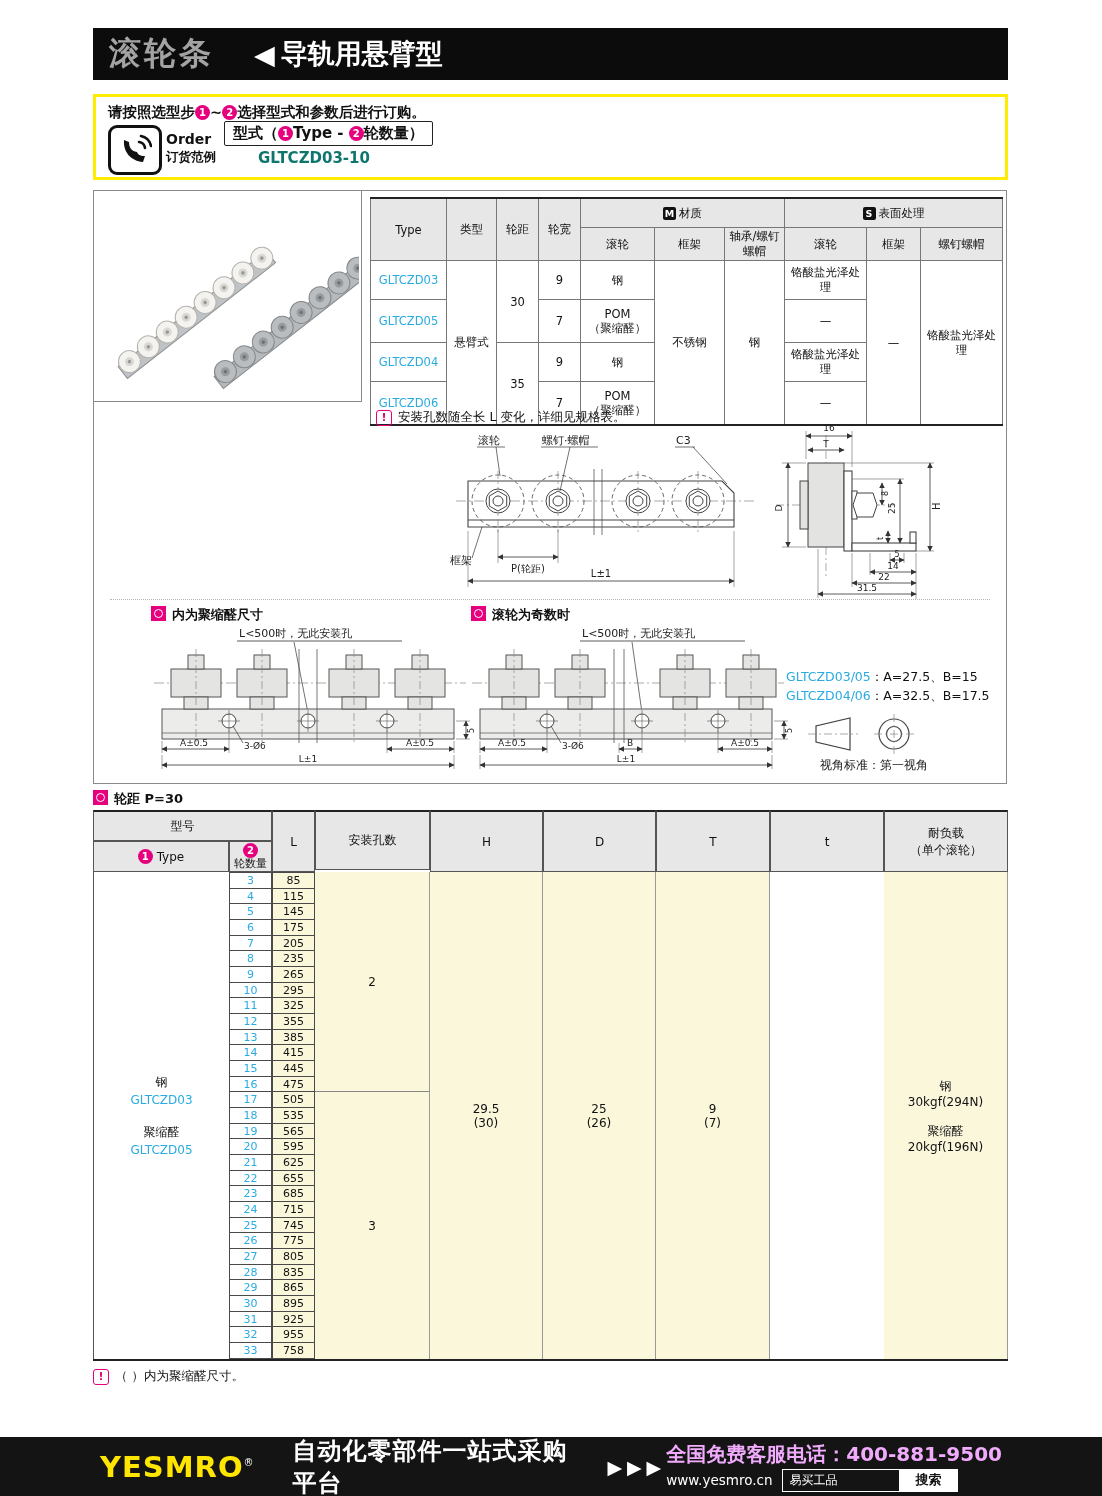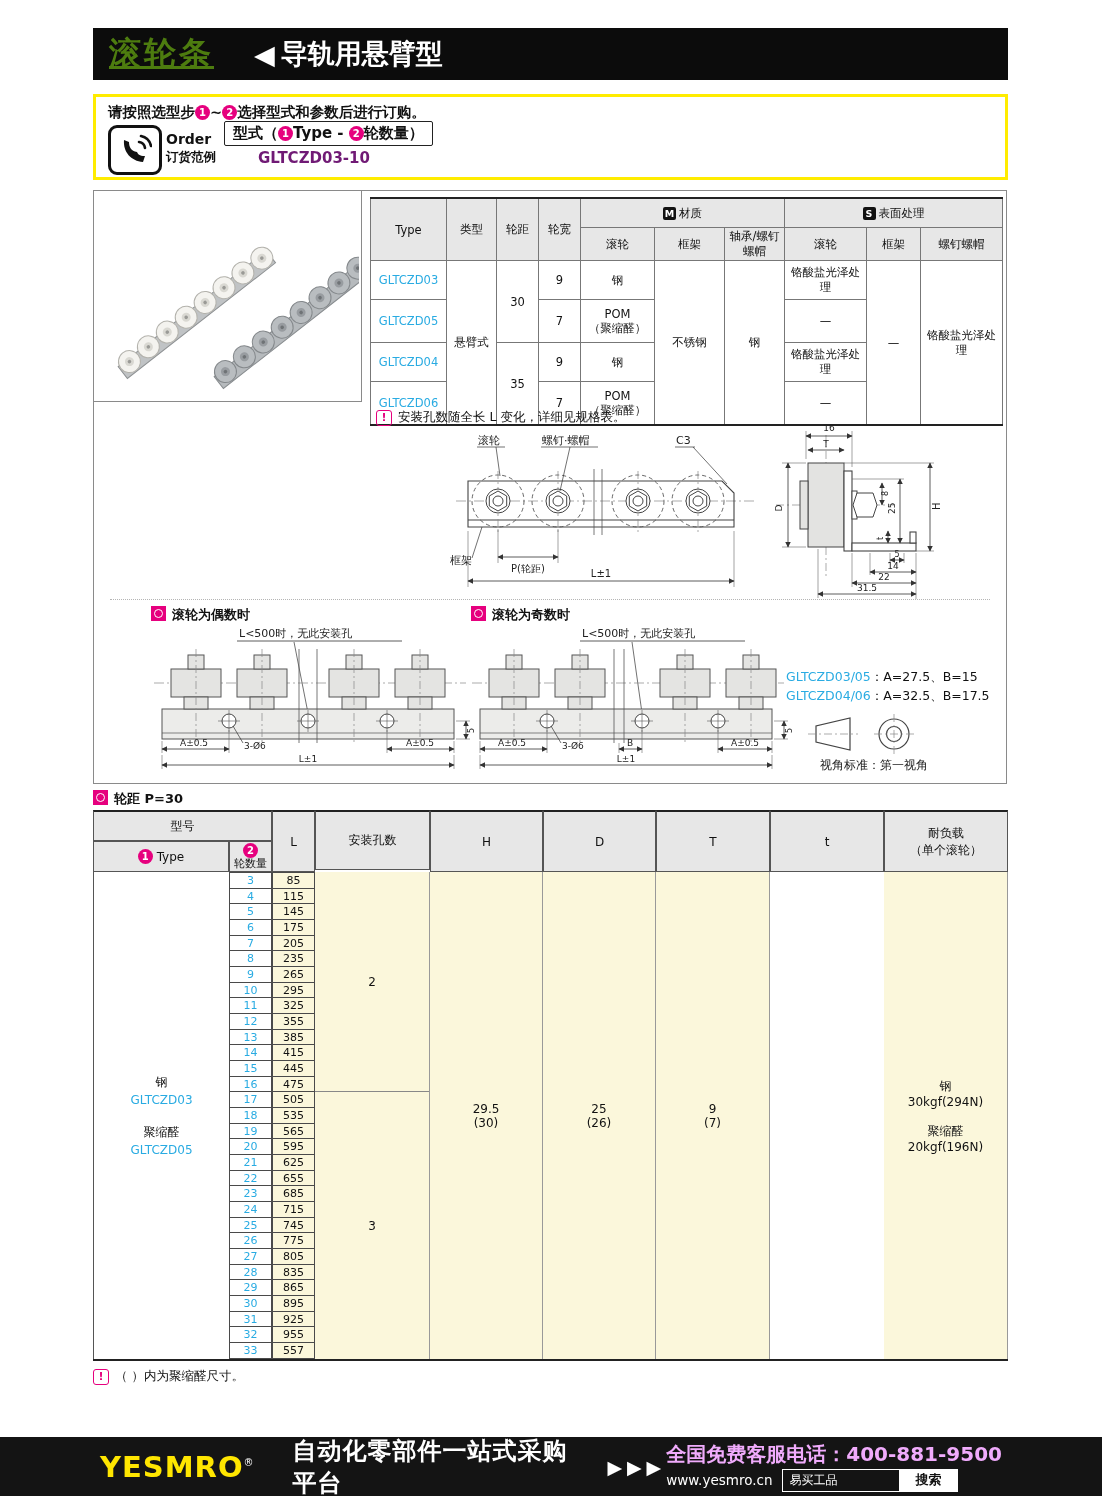--- a/index.html
+++ b/index.html
@@ -2,36 +2,36 @@
 <html><head>
 <meta charset="utf-8">
 <style>
   html,body{margin:0;padding:0;background:#fff;}
   .page{position:relative;width:1102px;height:1496px;background:#fff;overflow:hidden;
         font-family:"DejaVu Sans","Liberation Sans",sans-serif;color:#111;}
   .abs{position:absolute;}
 
   
   .titlebar{left:93px;top:28px;width:915px;height:52px;background:#0c0c0c;display:flex;align-items:center;}
-  .title-cn{color:#4d7c0f;font-size:32px;font-weight:bold;margin-left:16px;letter-spacing:3px;text-decoration:underline;}
+  .title-cn{color:#a3a3a3;font-size:32px;font-weight:bold;margin-left:16px;letter-spacing:3px;}
   .subtitle{color:#fff;font-size:27px;font-weight:bold;margin-left:40px;display:flex;align-items:center;gap:6px;}
 
   
   .order-box{left:93px;top:94px;width:909px;height:80px;border:3px solid #FFEC00;background:#fff;}
   .order-instruction{position:absolute;left:12px;top:6px;font-size:14.5px;font-weight:bold;}
   .circle-num{display:inline-flex;width:15px;height:15px;border-radius:50%;background:#E6007E;color:#fff;
               font-size:10px;font-weight:bold;align-items:center;justify-content:center;vertical-align:1px;}
   .phone-badge{position:absolute;left:12px;top:28px;width:48px;height:44px;border:3.5px solid #111;border-radius:9px;
                display:flex;align-items:center;justify-content:center;background:#fff;}
   .order-label-group{position:absolute;left:70px;top:34px;line-height:1.25;}
   .order-en{font-size:14px;font-weight:bold;}
   .order-cn{font-size:12.5px;font-weight:bold;}
   .format-box{position:absolute;left:128px;top:24px;border:1.6px solid #222;border-radius:2px;padding:2px 8px;
               font-size:15px;font-weight:bold;background:#fff;}
-  .order-example{position:absolute;left:162px;top:52px;color:#701a75;font-size:15px;font-weight:bold;}
+  .order-example{position:absolute;left:162px;top:52px;color:#0f766e;font-size:15px;font-weight:bold;}
 
   
   .content-box{left:93px;top:190px;width:912px;height:592px;border:1.5px solid #8a8a8a;background:#fff;}
   .product-box{position:absolute;left:0;top:0;width:267px;height:210px;border-right:1.5px solid #8a8a8a;
                border-bottom:1.5px solid #8a8a8a;background:#fff;}
 
   
   table.spec{position:absolute;left:276px;top:6px;border-collapse:collapse;font-size:11.5px;
              border-top:2.5px solid #222;border-bottom:2.5px solid #222;}
   table.spec th,table.spec td{border:1px solid #777;text-align:center;vertical-align:middle;padding:1px 3px;}
@@ -382,21 +382,21 @@
       <line class="dim" x1="90" y1="164" x2="154" y2="164" marker-start="url(#arw)" marker-end="url(#arw)"></line>
       <text x="122" y="161" font-size="9" text-anchor="middle">22</text>
       <line class="exl" x1="56" y1="130" x2="56" y2="179"></line>
       <line class="dim" x1="56" y1="175" x2="154" y2="175" marker-start="url(#arw)" marker-end="url(#arw)"></line>
       <text x="105" y="172" font-size="9" text-anchor="middle">31.5</text>
     </svg>
 
     <div class="dotted-sep"></div>
 
     <div class="sub-title" style="left:57px;top:415px;">
-      <span class="sect-marker"></span><span>滚轮为偶数时</span>
+      <span class="sect-marker"></span><span>内为聚缩醛尺寸</span>
     </div>
     <svg class="abs" style="left:50px;top:434px;" width="332" height="150" viewBox="0 0 332 150">
       <text x="95" y="12" font-size="11">L&lt;500时，无此安装孔</text>
       <line x1="93" y1="16" x2="258" y2="16" stroke="#333" stroke-width="0.8"></line>
       <line x1="150" y1="17" x2="164" y2="88" stroke="#333" stroke-width="0.7"></line>
       <line class="cl" x1="10" y1="58" x2="322" y2="58" stroke-dasharray="10 3 2 3"></line>
       <rect x="18" y="84" width="292" height="30" fill="#ececea" stroke="#555" stroke-width="1"></rect>
       <line x1="18" y1="108" x2="310" y2="108" stroke="#555" stroke-width="0.7"></line>
       <g fill="#e4e4e2" stroke="#555" stroke-width="1">
         <rect x="27" y="44" width="50" height="28"></rect>
@@ -625,21 +625,21 @@
           <div class="mtc-cell len-cell">685</div>
           <div class="mtc-cell len-cell">715</div>
           <div class="mtc-cell len-cell">745</div>
           <div class="mtc-cell len-cell">775</div>
           <div class="mtc-cell len-cell">805</div>
           <div class="mtc-cell len-cell">835</div>
           <div class="mtc-cell len-cell">865</div>
           <div class="mtc-cell len-cell">895</div>
           <div class="mtc-cell len-cell">925</div>
           <div class="mtc-cell len-cell">955</div>
-          <div class="mtc-cell len-cell">557</div>
+          <div class="mtc-cell len-cell">758</div>
         </div>
       <div class="mt-col col-holes">
         <div class="holes-a">2</div>
         <div class="holes-b">3</div>
       </div>
       <div class="mt-col ycell col-H preline">29.5
 (30)</div>
       <div class="mt-col ycell col-D preline">25
 (26)</div>
       <div class="mt-col ycell col-T preline">9

